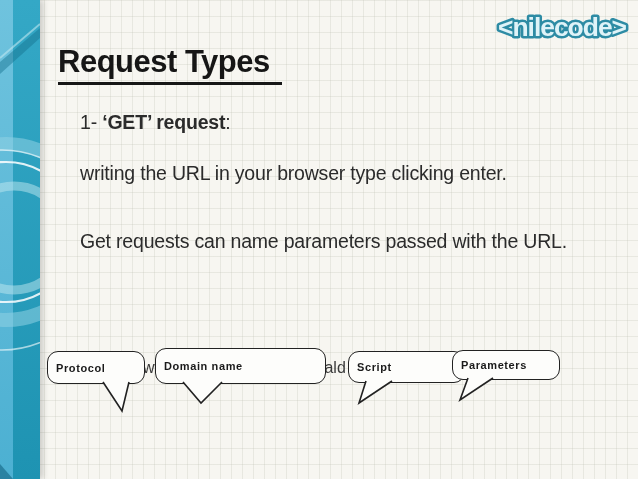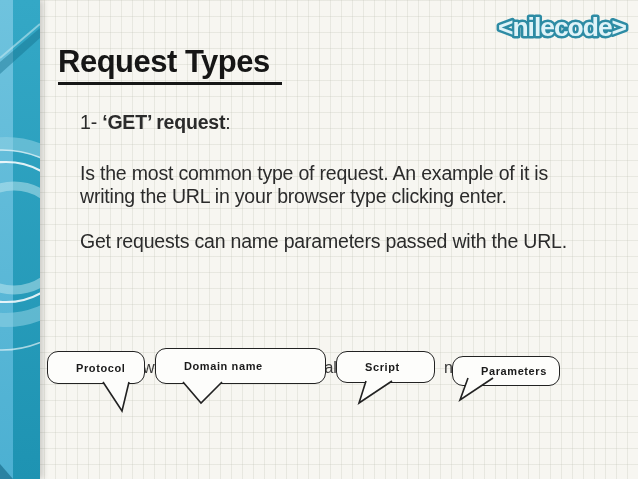--- a/index.html
+++ b/index.html
@@ -28,26 +28,26 @@
   .para2{top:230px;}
   b{font-weight:bold;}
   .urlfrag{position:absolute;top:359px;font-size:16px;color:#3a3a3a;}
   .frag-ww{left:143px;}
   .frag-ronald{left:292px;}
   .frag-n{left:444px;}
   .callout{
     position:absolute;background:#fdfdfb;border:1.6px solid #222;
     border-radius:11px;display:flex;align-items:center;
     font-size:11px;font-weight:bold;color:#1a1a1a;letter-spacing:0.6px;
-    padding-left:28px;box-sizing:border-box;z-index:3;
+    padding-left:8px;box-sizing:border-box;z-index:3;
   }
   .co-protocol{left:47px;top:351px;width:98px;height:33px;}
   .co-domain{left:155px;top:348px;width:171px;height:36px;}
-  .co-script{left:336px;top:351px;width:99px;height:32px;}
-  .co-params{left:452px;top:350px;width:108px;height:30px;margin-top:6px;}
+  .co-script{left:348px;top:351px;width:117px;height:32px;}
+  .co-params{left:452px;top:350px;width:108px;height:30px;}
   .tails{position:absolute;left:0;top:0;width:638px;height:479px;z-index:4;pointer-events:none;}
 </style>
 </head>
 <body>
 
 <div class="slide">
 
   <div class="sidebar">
     <svg width="40" height="479" viewBox="0 0 40 479">
       <defs>
@@ -84,21 +84,20 @@
   </div>
 
   <div class="title-wrap">
     <span class="title">Request Types</span>
   </div>
 
   <div class="body-text heading">
     <span>1- </span><b>‘GET’ request</b><span>:</span>
   </div>
   <div class="body-text para1">
-    <div>Is the most common type of request. An example of it is</div>
     <div>writing the URL in your browser type clicking enter.</div>
   </div>
   <div class="body-text para2">Get requests can name parameters passed with the URL.</div>
 
   <span class="urlfrag frag-ww">ww</span>
   <span class="urlfrag frag-ronald">=ronald</span>
   <span class="urlfrag frag-n">n</span>
 
   <div class="callout co-protocol">
     <span>Protocol</span>

